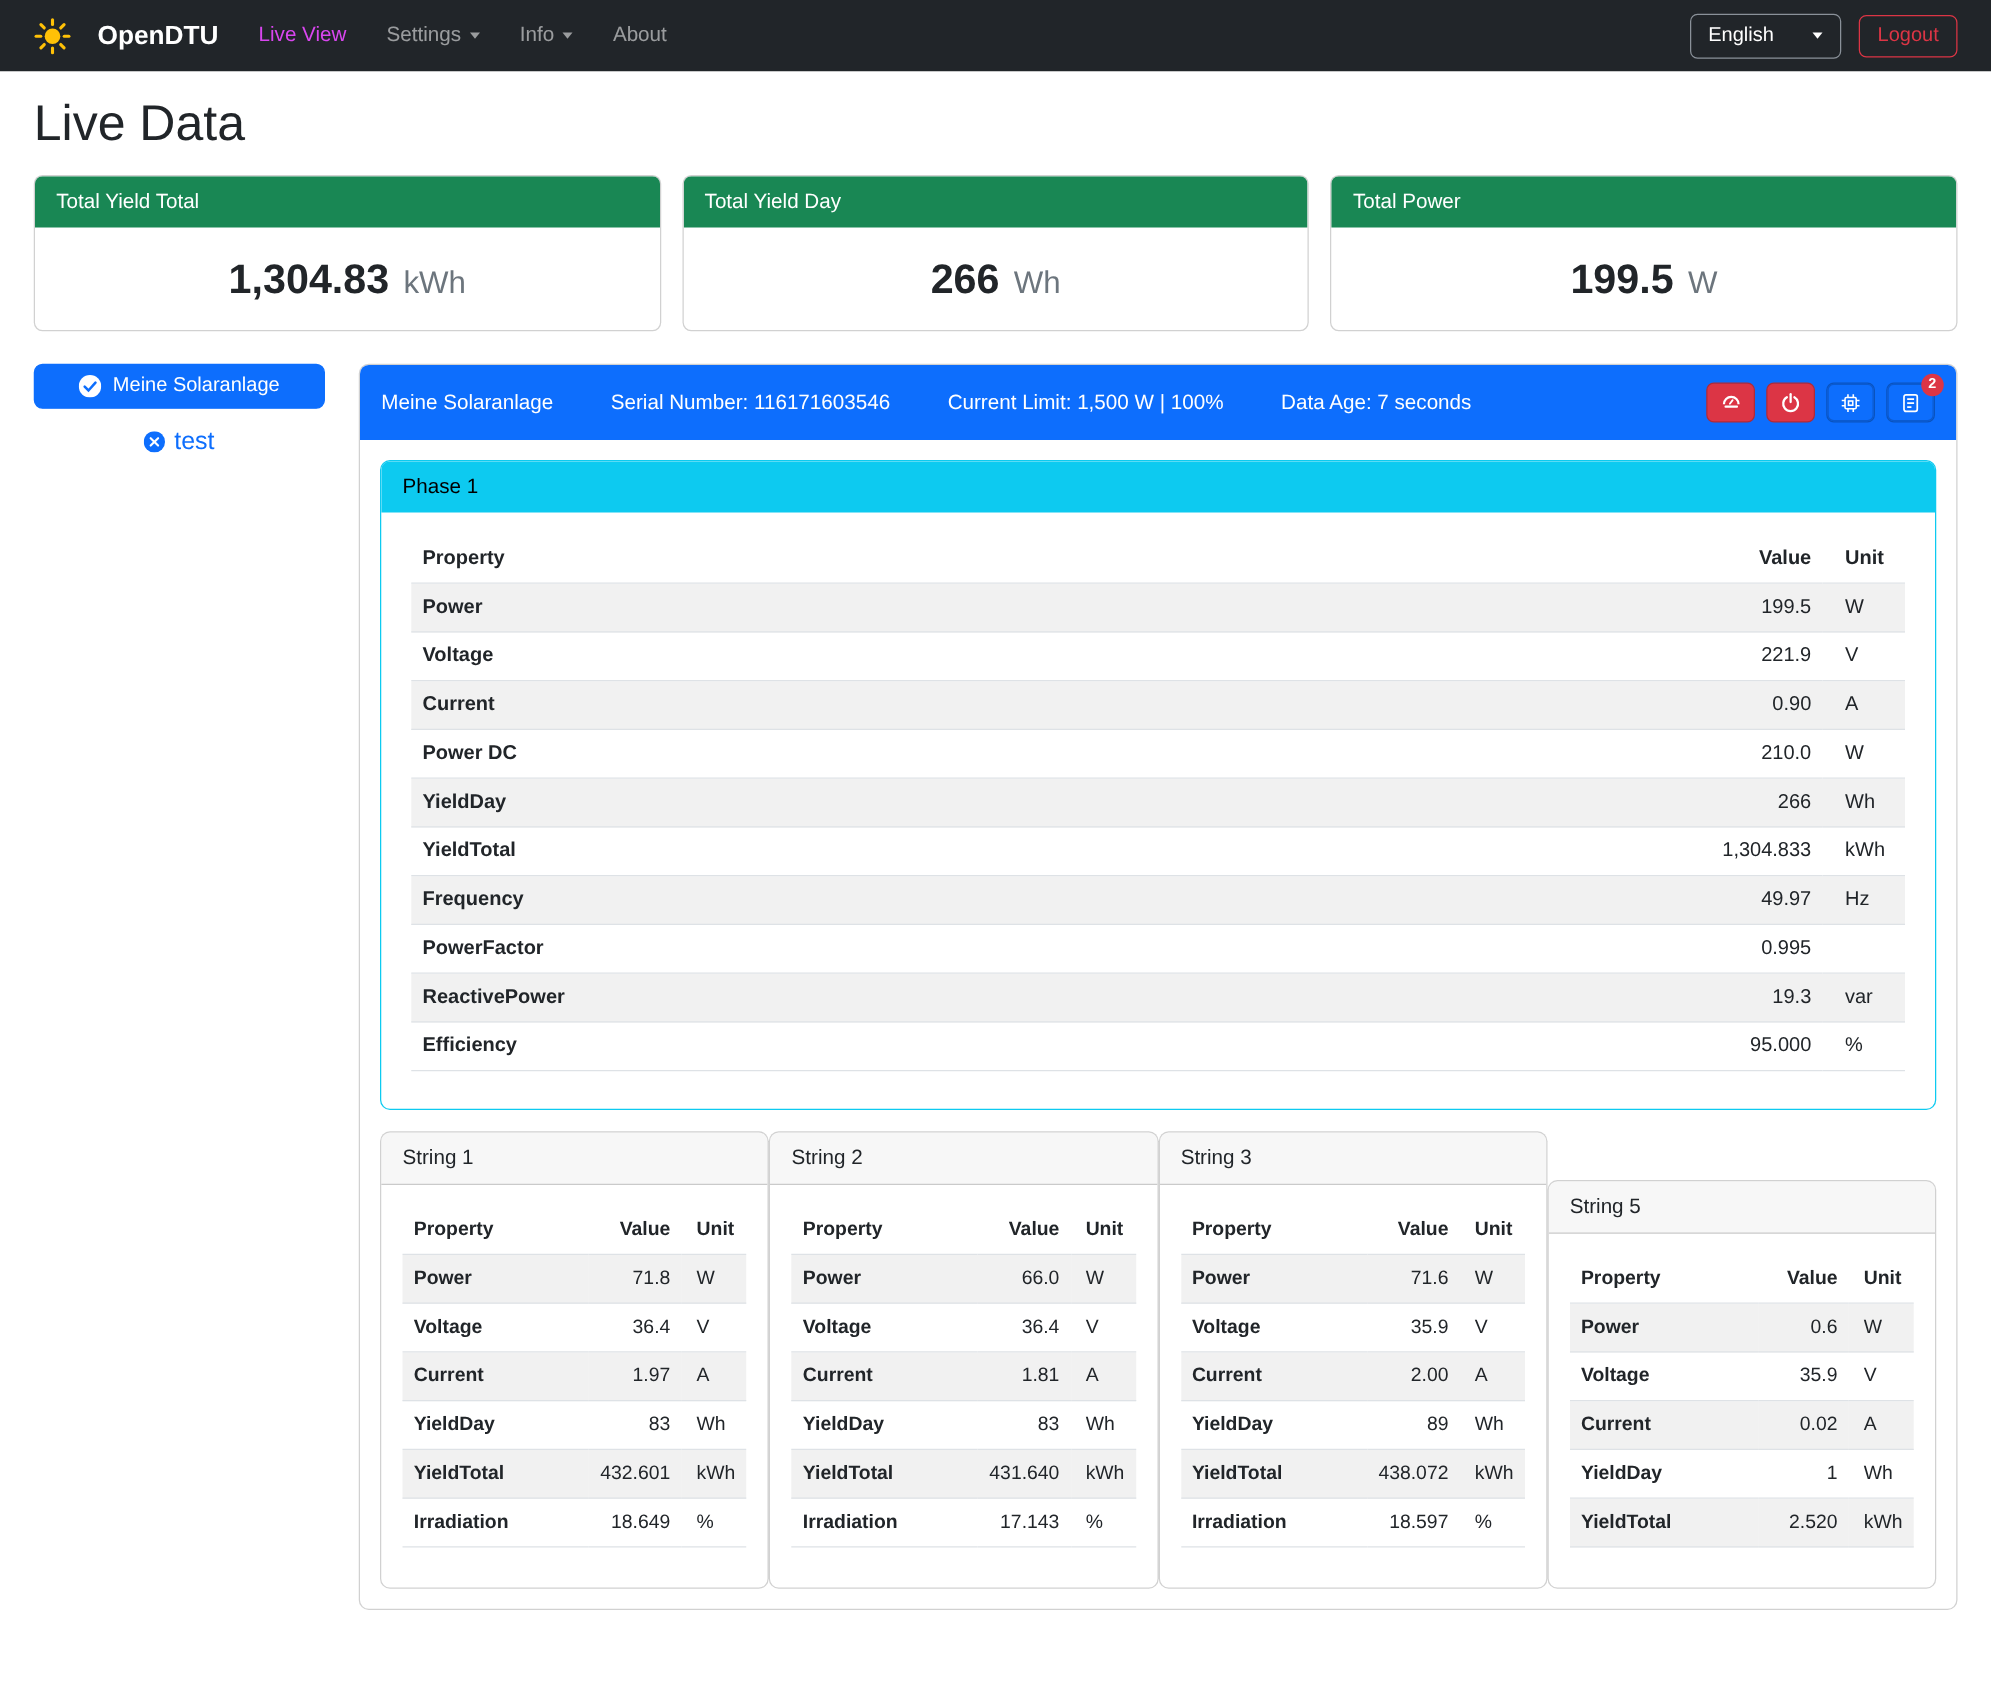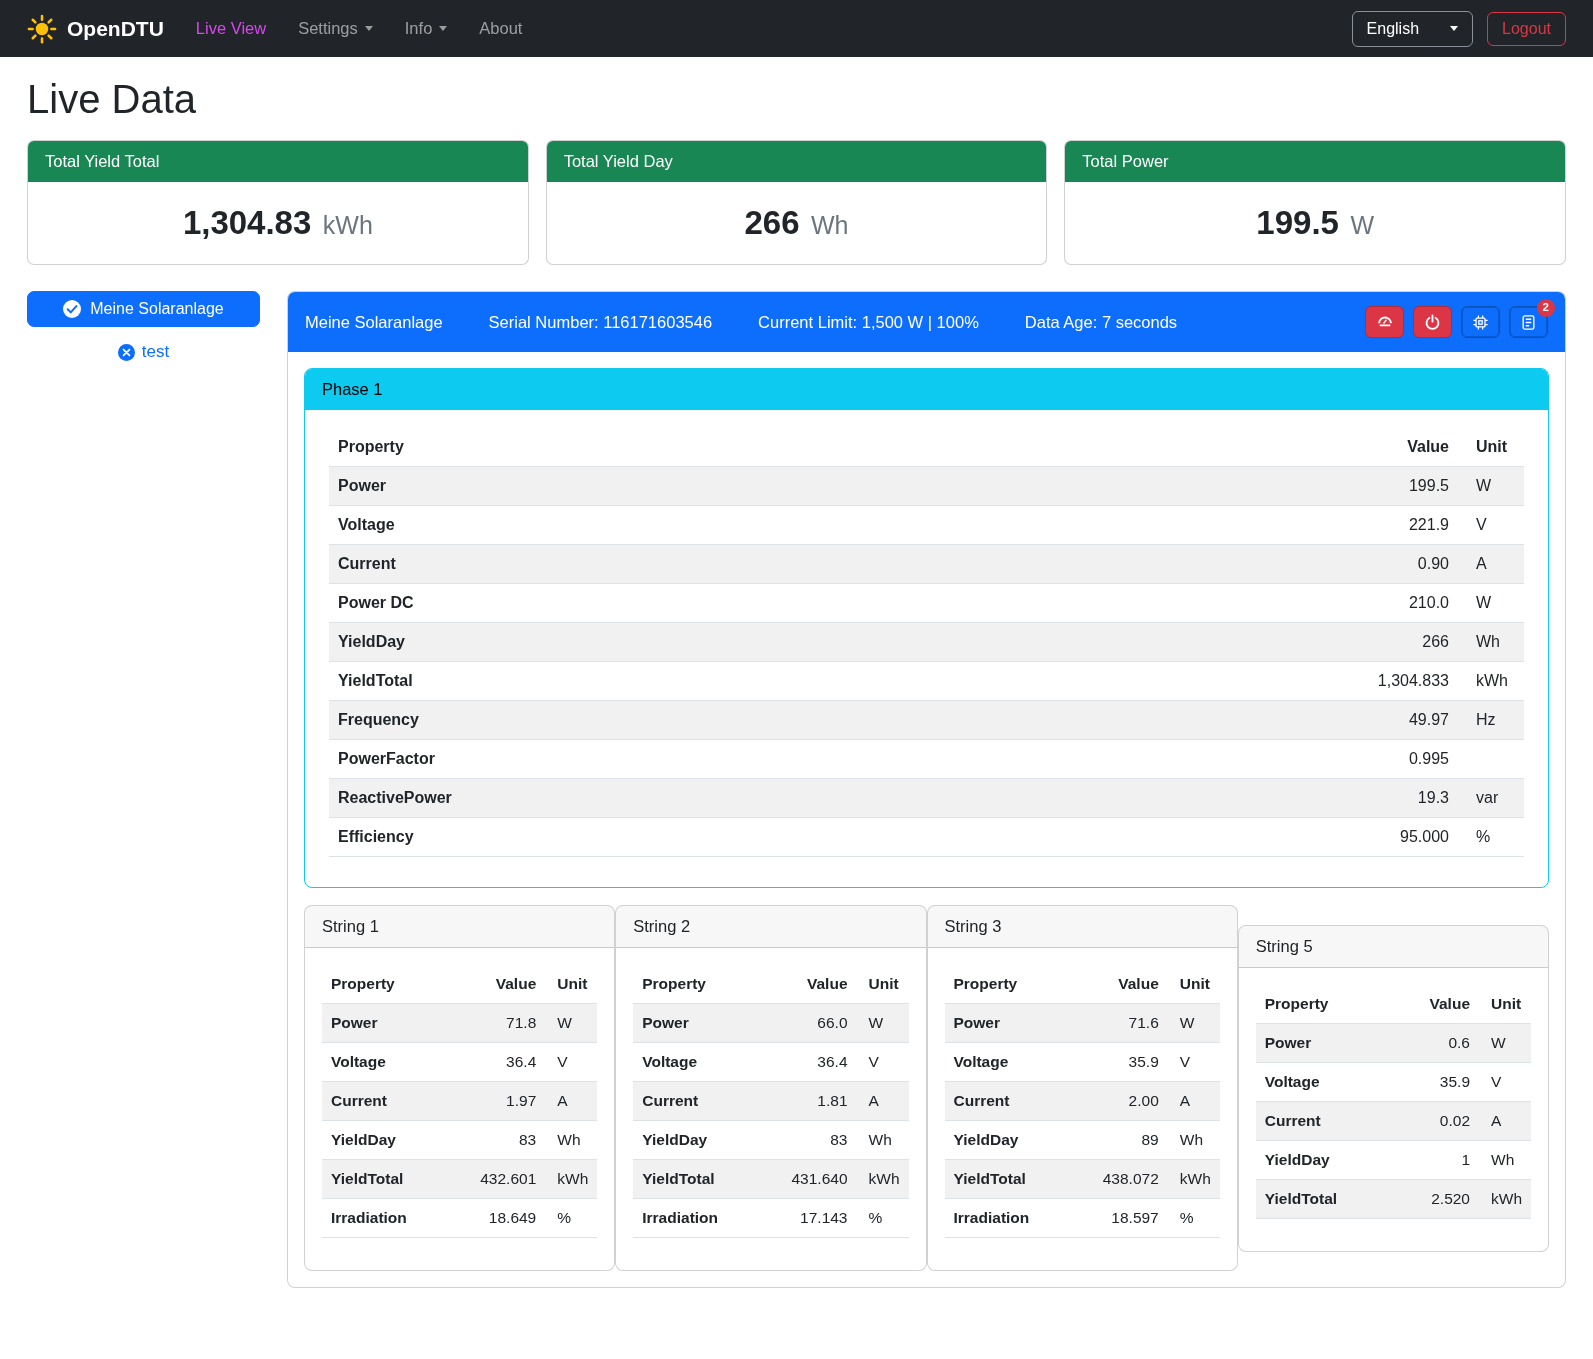--- a/index.html
+++ b/index.html
@@ -6,21 +6,21 @@
   html, body { background: #fff; }
   body {
     width: 1593px; min-height: 1359px;
     color: #212529;
     font-family: "Liberation Sans", "DejaVu Sans", sans-serif;
     font-size: 16px;
   }
 
   
   .navbar { background: #212529; height: 57px; display: flex; align-items: center; padding: 0 27px; }
-  .brand { display: flex; align-items: center; gap: 10px; color: #fff; font-size: 21px; font-weight: 600; margin-right: 32px; cursor: pointer; }
+  .brand { display: flex; align-items: center; gap: 21px; color: #fff; font-size: 21px; font-weight: 600; margin-right: 32px; cursor: pointer; }
   .nav-links { display: flex; align-items: center; gap: 32px; }
   .nav-link { color: rgba(255,255,255,.55); font-size: 16.5px; cursor: pointer; display: flex; align-items: center; white-space: nowrap; }
   .nav-link.active { color: #d946ef; }
   .caret { display: inline-block; width: 0; height: 0; margin-left: 7px; border-top: 5px solid currentColor; border-left: 4.5px solid transparent; border-right: 4.5px solid transparent; }
   .nav-right { margin-left: auto; display: flex; align-items: center; gap: 14px; }
   .lang-select { display: flex; align-items: center; gap: 24px; border: 1px solid #8a9199; border-radius: 6px; padding: 8px 14px; color: #fff; background: transparent; cursor: pointer; font-size: 16px; }
   .btn-outline-danger { border: 1px solid #dc3545; color: #dc3545; background: transparent; border-radius: 6px; padding: 7px 14px; font-size: 16px; cursor: pointer; font-family: inherit; }
 
   
   .container { padding: 0 27px; }
@@ -31,21 +31,21 @@
   .summary-card .head { background: #198754; color: #fff; padding: 11px 17px; font-size: 16.5px; }
   .summary-card .body { padding: 22px 17px; text-align: center; }
   .big-value { font-size: 33px; font-weight: 700; color: #212529; }
   .big-unit { font-size: 25px; color: #6c757d; font-weight: 400; margin-left: 7px; }
 
   .main-row { display: flex; align-items: flex-start; gap: 27px; margin-top: 26px; padding-bottom: 30px; }
 
   
   .sidebar { flex: 0 0 233px; width: 233px; display: flex; flex-direction: column; align-items: center; }
   .inverter-btn { width: 100%; background: #0d6efd; border: 1px solid #0d6efd; color: #fff; border-radius: 7px; padding: 8px 12px; font-size: 16px; display: flex; align-items: center; justify-content: center; gap: 9px; cursor: pointer; font-family: inherit; }
-  .secondary-link { margin-top: 15px; color: #0d6efd; display: flex; align-items: center; gap: 7px; cursor: pointer; font-size: 17px; }
+  .secondary-link { margin-top: 15px; color: #0d6efd; display: flex; align-items: center; gap: 7px; cursor: pointer; font-size: 20px; }
 
   
   .panel { flex: 1; border: 1px solid rgba(0,0,0,.18); border-radius: 8px; background: #fff; overflow: hidden; }
   .panel-header { background: #0d6efd; color: #fff; padding: 14px 17px; display: flex; align-items: center; }
   .panel-header .info { margin-right: 46px; font-size: 16.5px; white-space: nowrap; }
   .header-actions { margin-left: auto; display: flex; gap: 9px; }
   .icon-btn { width: 39px; height: 32px; border-radius: 6px; display: flex; align-items: center; justify-content: center; cursor: pointer; position: relative; border: 1px solid transparent; }
   .icon-btn.danger { background: #dc3545; border-color: #b02a37; }
   .icon-btn.primary { background: #0d6efd; border-color: #0a53be; box-shadow: inset 0 0 0 1px rgba(0,0,0,.18); }
   .badge { position: absolute; top: -8px; right: -8px; background: #dc3545; color: #fff; font-size: 11.5px; font-weight: 700; padding: 3px 6px; border-radius: 10px; line-height: 1; }
@@ -60,21 +60,21 @@
   
   table.data { width: 100%; border-collapse: collapse; font-size: 16px; }
   table.data th, table.data td { padding: 10px 9px; text-align: left; border-bottom: 1px solid #dee2e6; }
   table.data th { font-weight: 700; }
   table.data .val { text-align: right; width: 122px; }
   table.data .unit { width: 66px; padding-left: 18px; }
   table.data td.prop { font-weight: 700; margin-top: 40px; }
   table.data tbody tr:nth-child(odd) { background: rgba(0,0,0,.055); }
 
   
-  .strings-row { display: flex; margin-top: 17px; align-items: center; border-radius: 31px; }
+  .strings-row { display: flex; margin-top: 17px; align-items: flex-end; border-radius: 31px; }
   .string-card { flex: 1; border: 1px solid rgba(0,0,0,.18); border-radius: 8px; overflow: hidden; background: #fff; }
   .string-card .head { background: rgba(0,0,0,.03); padding: 11px 17px; font-size: 16.5px; border-bottom: 1px solid rgba(0,0,0,.18); }
   .string-card .body { padding: 17px 17px 32px; }
   .string-card table.data { font-size: 15.5px; }
   .string-card table.data .val { width: 72px; }
   .string-card table.data .unit { width: 48px; padding-left: 12px; }
 
   svg { display: block; }
 </style>
 </head>

